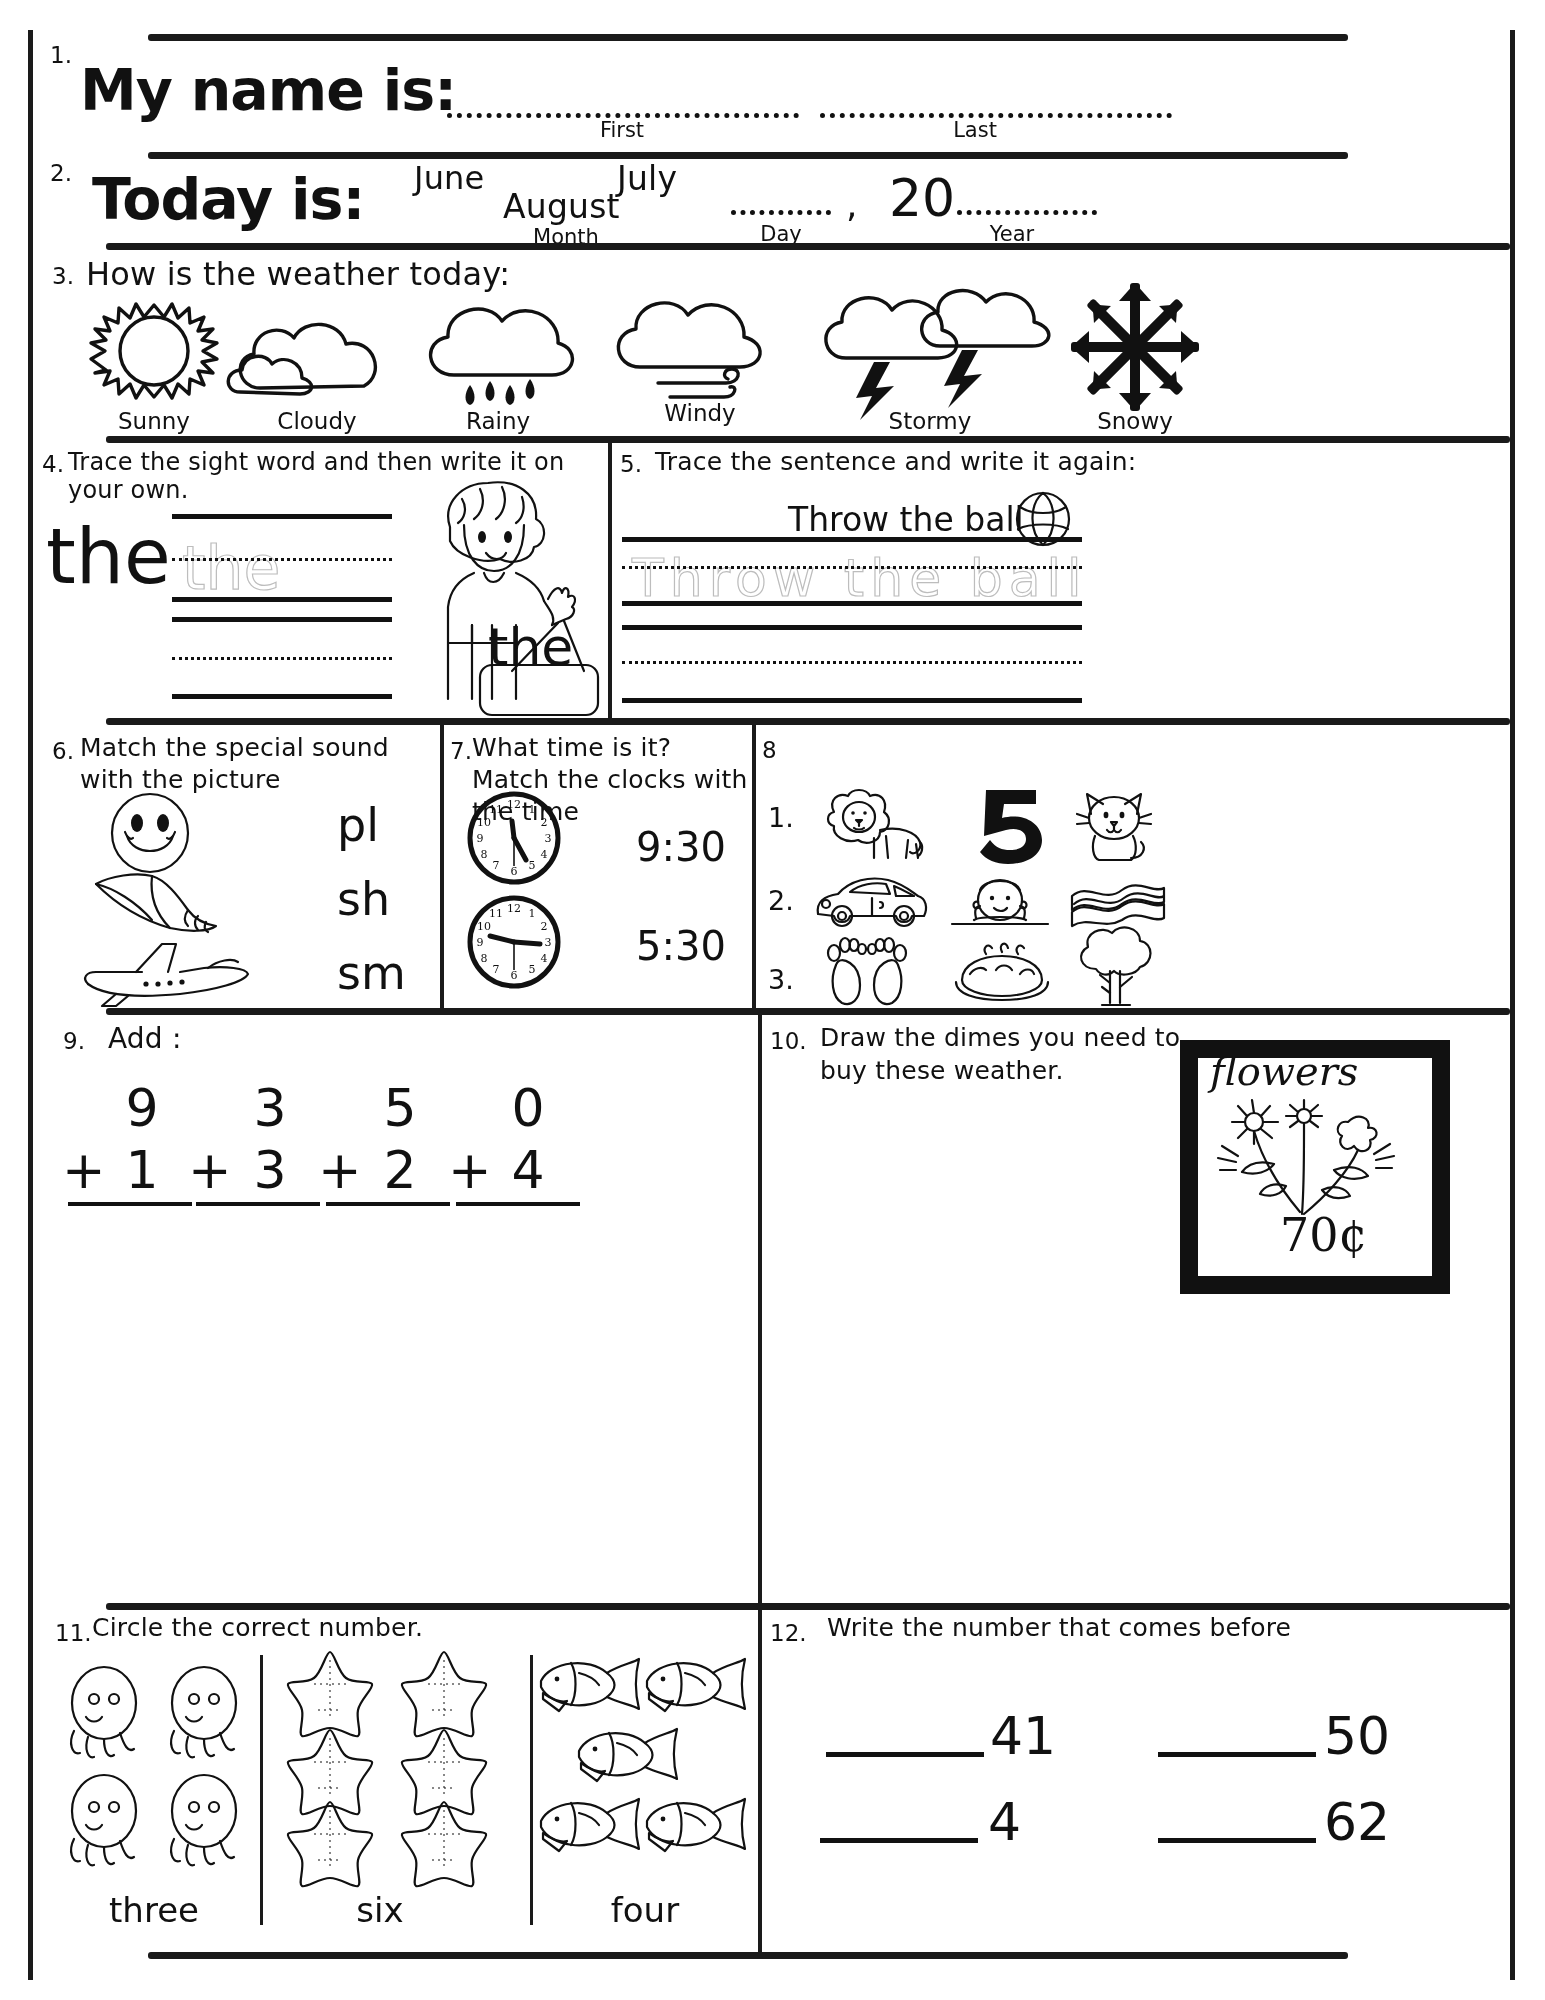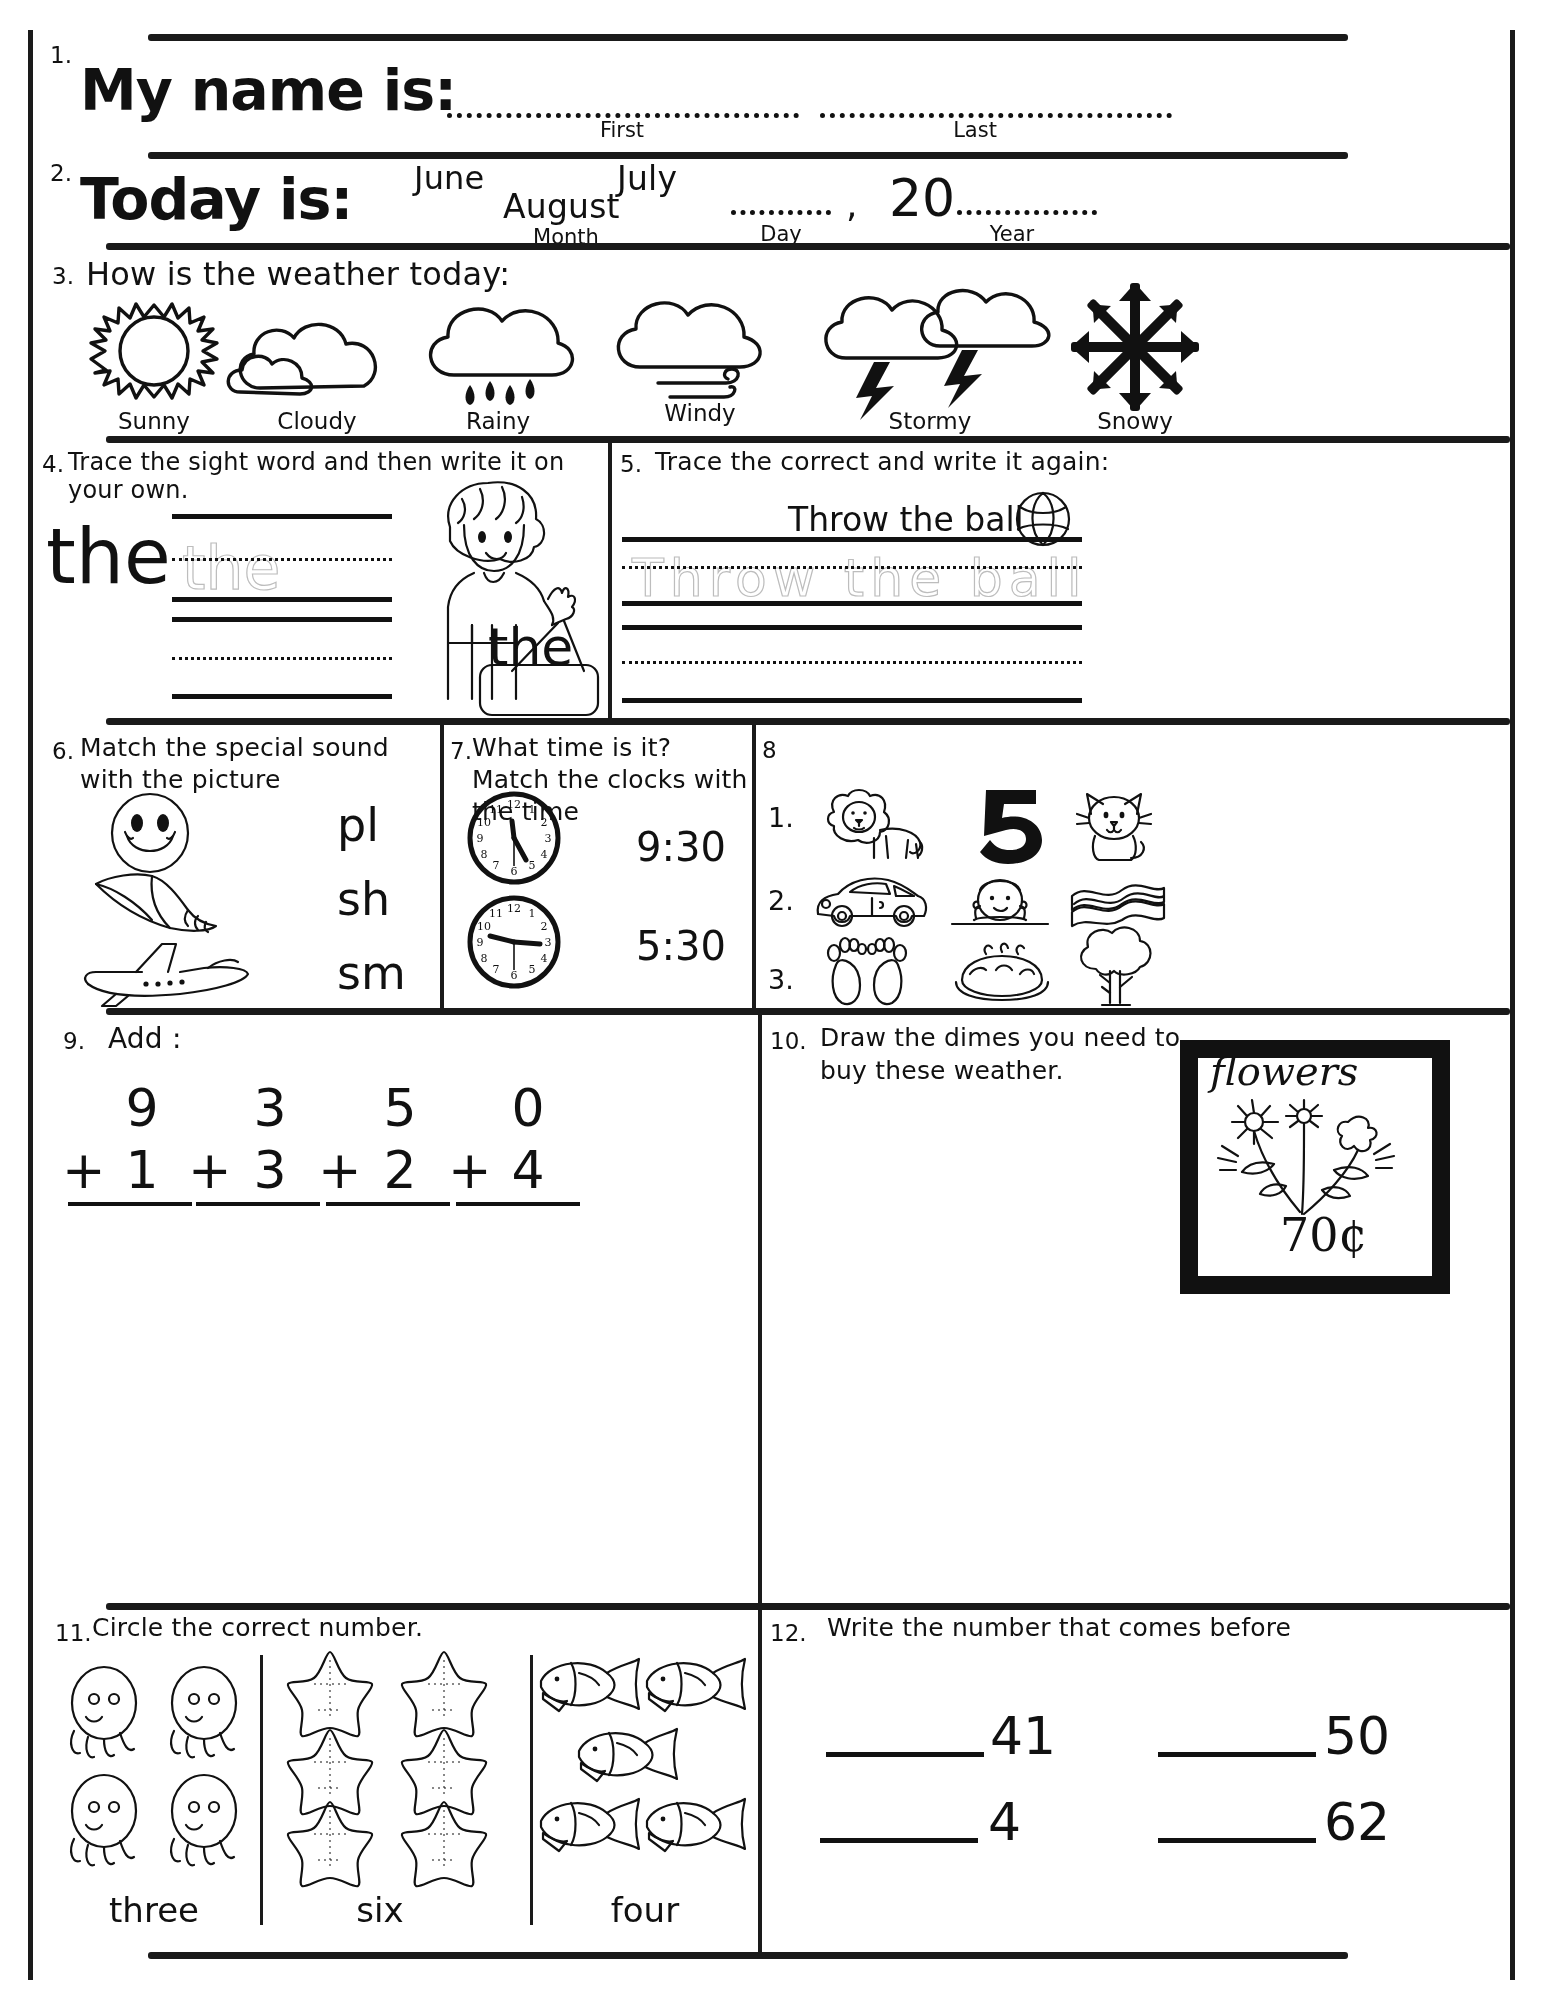--- a/index.html
+++ b/index.html
@@ -54,21 +54,21 @@
   <div class="hrule" style="left:148px;top:34px;width:1200px;"></div>
   <div class="abs qnum" style="left:50px;top:42px;">1.</div>
   <div class="abs big-script" style="left:80px;top:57px;">My name is:</div>
   <div class="dotline" style="left:447px;top:113px;width:352px;"></div>
   <div class="abs tiny ctr" style="left:547px;top:118px;width:150px;">First</div>
   <div class="dotline" style="left:820px;top:113px;width:352px;"></div>
   <div class="abs tiny ctr" style="left:900px;top:118px;width:150px;">Last</div>
 
   <div class="hrule" style="left:148px;top:152px;width:1200px;"></div>
   <div class="abs qnum" style="left:50px;top:160px;">2.</div>
-  <div class="abs big-script" style="left:80px;top:166px;">Today is:</div>
+  <div class="abs big-script" style="left:92px;top:166px;">Today is:</div>
 
   <div class="abs prompt" style="left:414px;top:159px;font-size:32px;">June</div>
   <div class="abs prompt" style="left:617px;top:159px;font-size:33px;">July</div>
   <div class="abs prompt" style="left:503px;top:187px;font-size:33px;">August</div>
   <div class="abs tiny ctr" style="left:491px;top:225px;width:150px;">Month</div>
 
   <div class="dotline" style="left:731px;top:210px;width:100px;"></div>
   <div class="abs tiny ctr" style="left:706px;top:222px;width:150px;">Day</div>
   <div class="abs" style="left:846px;top:184px;font-size:36px;font-family:'DejaVu Sans',sans-serif;">,</div>
   <div class="abs" style="left:889px;top:168px;font-size:52px;font-family:'DejaVu Sans',sans-serif;">20</div>
@@ -194,21 +194,21 @@
       <path class="ink-thin" d="M136 124 C142 112 148 110 150 118 C152 110 158 112 156 122 C162 118 166 124 160 132 C164 134 162 142 154 144 L140 150"></path>
 
       <path class="ink-thin" d="M146 148 L100 196 M152 146 L172 196"></path>
 
       <rect class="ink-thin" x="68" y="190" width="118" height="50" rx="12"></rect>
     </svg>
   </div>
   <div class="abs" style="left:488px;top:617px;font-size:52px;font-family:'DejaVu Sans',sans-serif;">the</div>
 
   <div class="abs qnum" style="left:620px;top:451px;">5.</div>
-  <div class="abs prompt" style="left:655px;top:447px;font-size:25px;">Trace the correct and write it again:</div>
+  <div class="abs prompt" style="left:655px;top:447px;font-size:25px;">Trace the sentence and write it again:</div>
 
   <div class="abs" style="left:788px;top:500px;font-size:33px;font-family:'DejaVu Sans',sans-serif;">Throw the ball</div>
   <div class="abs" style="left:1012px;top:489px;">
     <svg width="62" height="60" viewBox="0 0 62 60">
       <circle class="ink-thin" cx="31" cy="30" r="26"></circle>
       <path class="ink-thin" d="M31 4 C18 14 16 42 31 56 M31 4 C44 14 46 42 31 56 M8 18 C20 26 42 26 54 18 M6 40 C18 34 44 34 56 40"></path>
     </svg>
   </div>
 
   <div class="solidline" style="left:622px;top:537px;width:460px;"></div>

